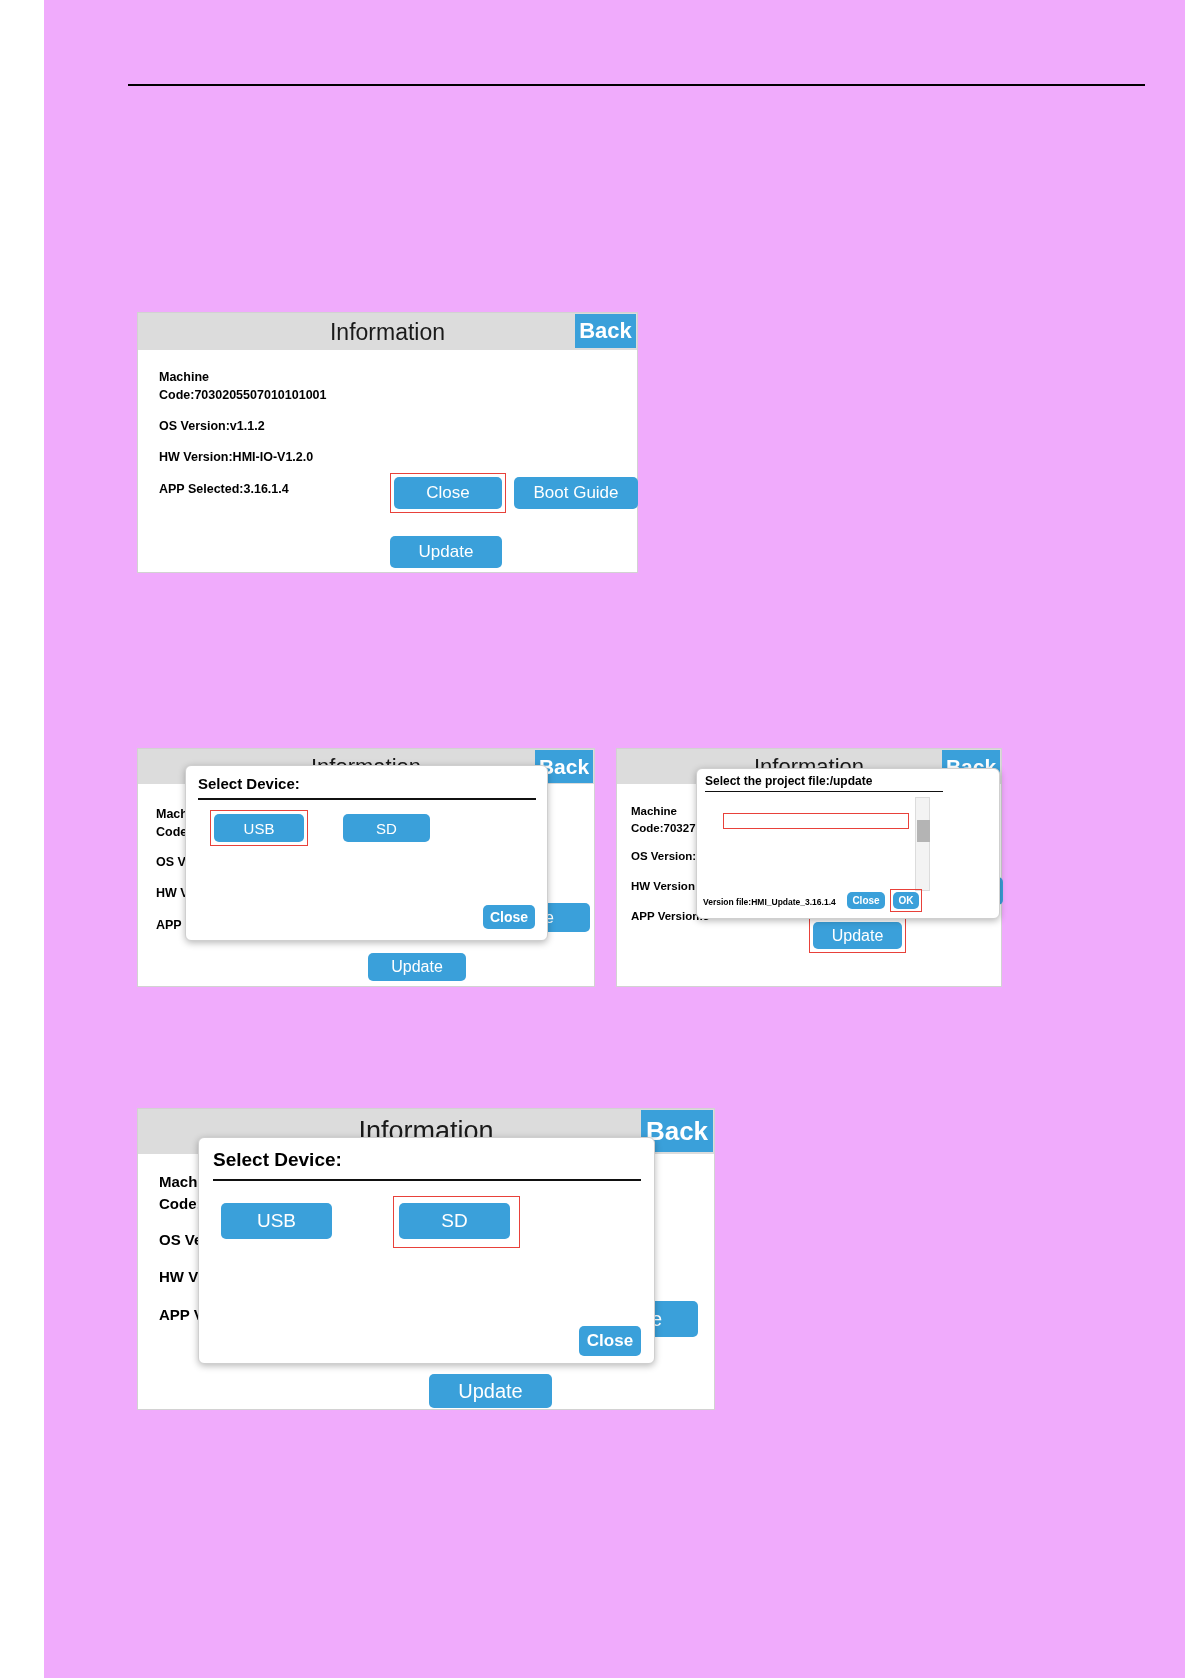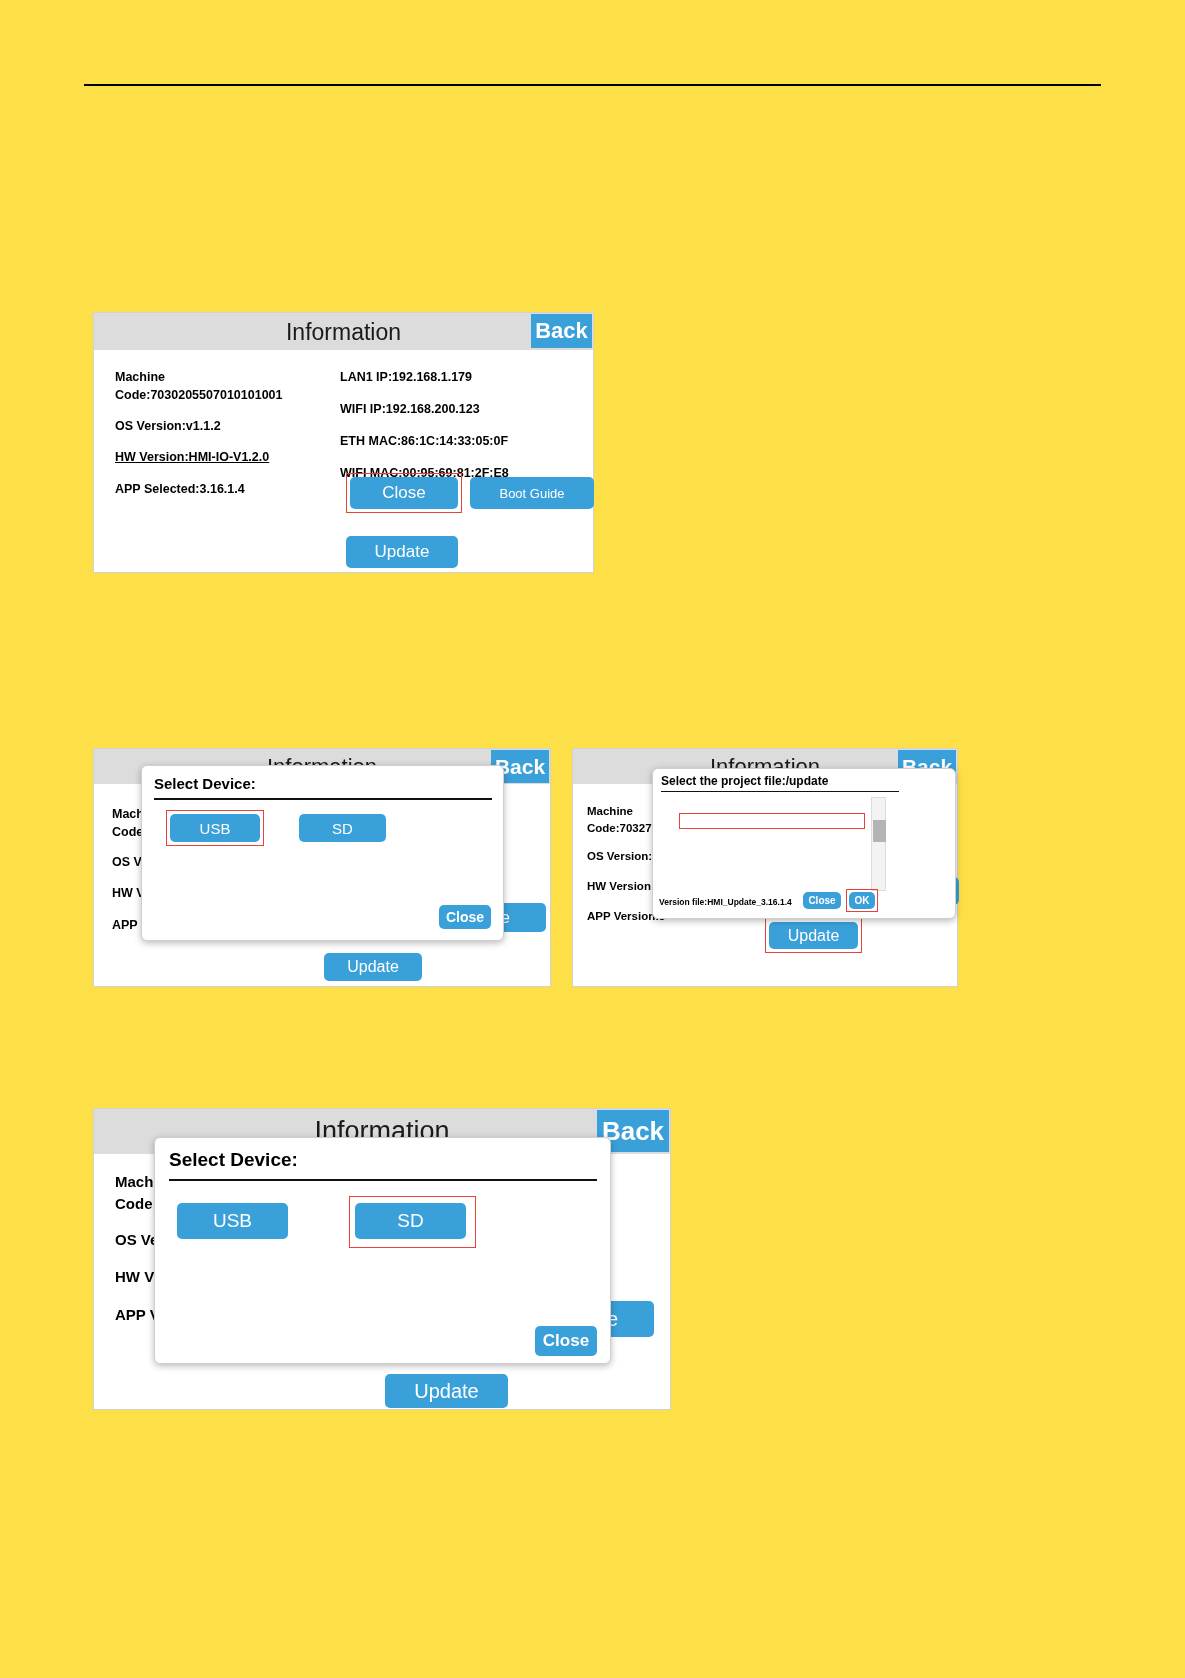--- a/index.html
+++ b/index.html
@@ -1,17 +1,17 @@
 <!DOCTYPE html>
 <html><head>
 <meta charset="utf-8">
 <style>
   html,body{margin:0;padding:0;background:#ffffff;}
   body{width:1185px;height:1678px;position:relative;font-family:"Liberation Sans",sans-serif;color:#111;}
-  .page{position:absolute;inset:0;background:#fde047;}
+  .page{position:absolute;inset:0;background:#f0abfc;margin-left:44px;}
   .header-rule{position:absolute;left:84px;top:84px;width:1017px;height:2px;background:#000;}
 
   
   .panel{position:absolute;background:#ffffff;border:1px solid #d2d2d2;box-sizing:border-box;}
   .titlebar{position:absolute;left:0;top:0;right:0;background:#dcdcdc;box-sizing:border-box;}
   .title-text{position:absolute;left:0;right:0;text-align:center;color:#1a1a1a;font-weight:400;}
   .back-btn{position:absolute;background:#3aa0da;color:#fff;font-weight:700;display:flex;align-items:center;justify-content:center;box-sizing:border-box;}
   .info-col{position:absolute;font-weight:700;line-height:1.45;color:#000;}
   .info-line{margin-bottom:9px;white-space:pre-line;}
   .btn{position:absolute;background:#3aa0da;color:#fff;border-radius:5px;display:flex;align-items:center;justify-content:center;box-sizing:border-box;font-weight:400;}
@@ -44,34 +44,28 @@
 
   <div class="panel" id="p1">
     <div class="titlebar"></div>
     <div class="title-text">Information</div>
     <div class="back-btn">Back</div>
 
     <div class="info-col" style="left:21px;top:55px;width:215px;">
       <div class="info-line">Machine
 Code:7030205507010101001</div>
       <div class="info-line" style="margin-top:13px;">OS Version:v1.1.2</div>
-      <div class="info-line" style="margin-top:13px;text-decoration:underline;">HW Version:HMI-IO-V1.2.0</div>
+      <div class="info-line" style="margin-top:13px;">HW Version:HMI-IO-V1.2.0</div>
       <div class="info-line" style="margin-top:13px;">APP Selected:3.16.1.4</div>
     </div>
 
-    <div class="info-col" style="left:246px;top:55px;width:230px;">
-      <div class="info-line">LAN1 IP:192.168.1.179</div>
-      <div class="info-line" style="margin-top:14px;">WIFI IP:192.168.200.123</div>
-      <div class="info-line" style="margin-top:14px;">ETH MAC:86:1C:14:33:05:0F</div>
-      <div class="info-line" style="margin-top:14px;">WIFI MAC:00:95:69:81:2F:E8</div>
-    </div>
 
     <div class="btn" style="left:256px;top:164px;width:108px;height:32px;font-size:17px;">Close</div>
     <div class="hl" style="left:252px;top:160px;width:116px;height:40px;"></div>
-    <div class="btn" style="left:376px;top:164px;width:124px;height:32px;font-size:13px;">Boot Guide</div>
+    <div class="btn" style="left:376px;top:164px;width:124px;height:32px;font-size:17px;">Boot Guide</div>
     <div class="btn" style="left:252px;top:223px;width:112px;height:32px;font-size:17px;">Update</div>
   </div>
 
   <div class="panel" style="left:93px;top:748px;width:458px;height:239px;">
     <div class="titlebar" style="height:35px;"></div>
     <div class="title-text" style="top:5px;font-size:22px;">Information</div>
     <div class="back-btn" style="right:1px;top:1px;width:58px;height:33px;font-size:21px;">Back</div>
 
     <div class="info-col" style="left:18px;top:56px;width:60px;font-size:12.5px;">
       <div class="info-line" style="margin-bottom:0;">Mach</div>

